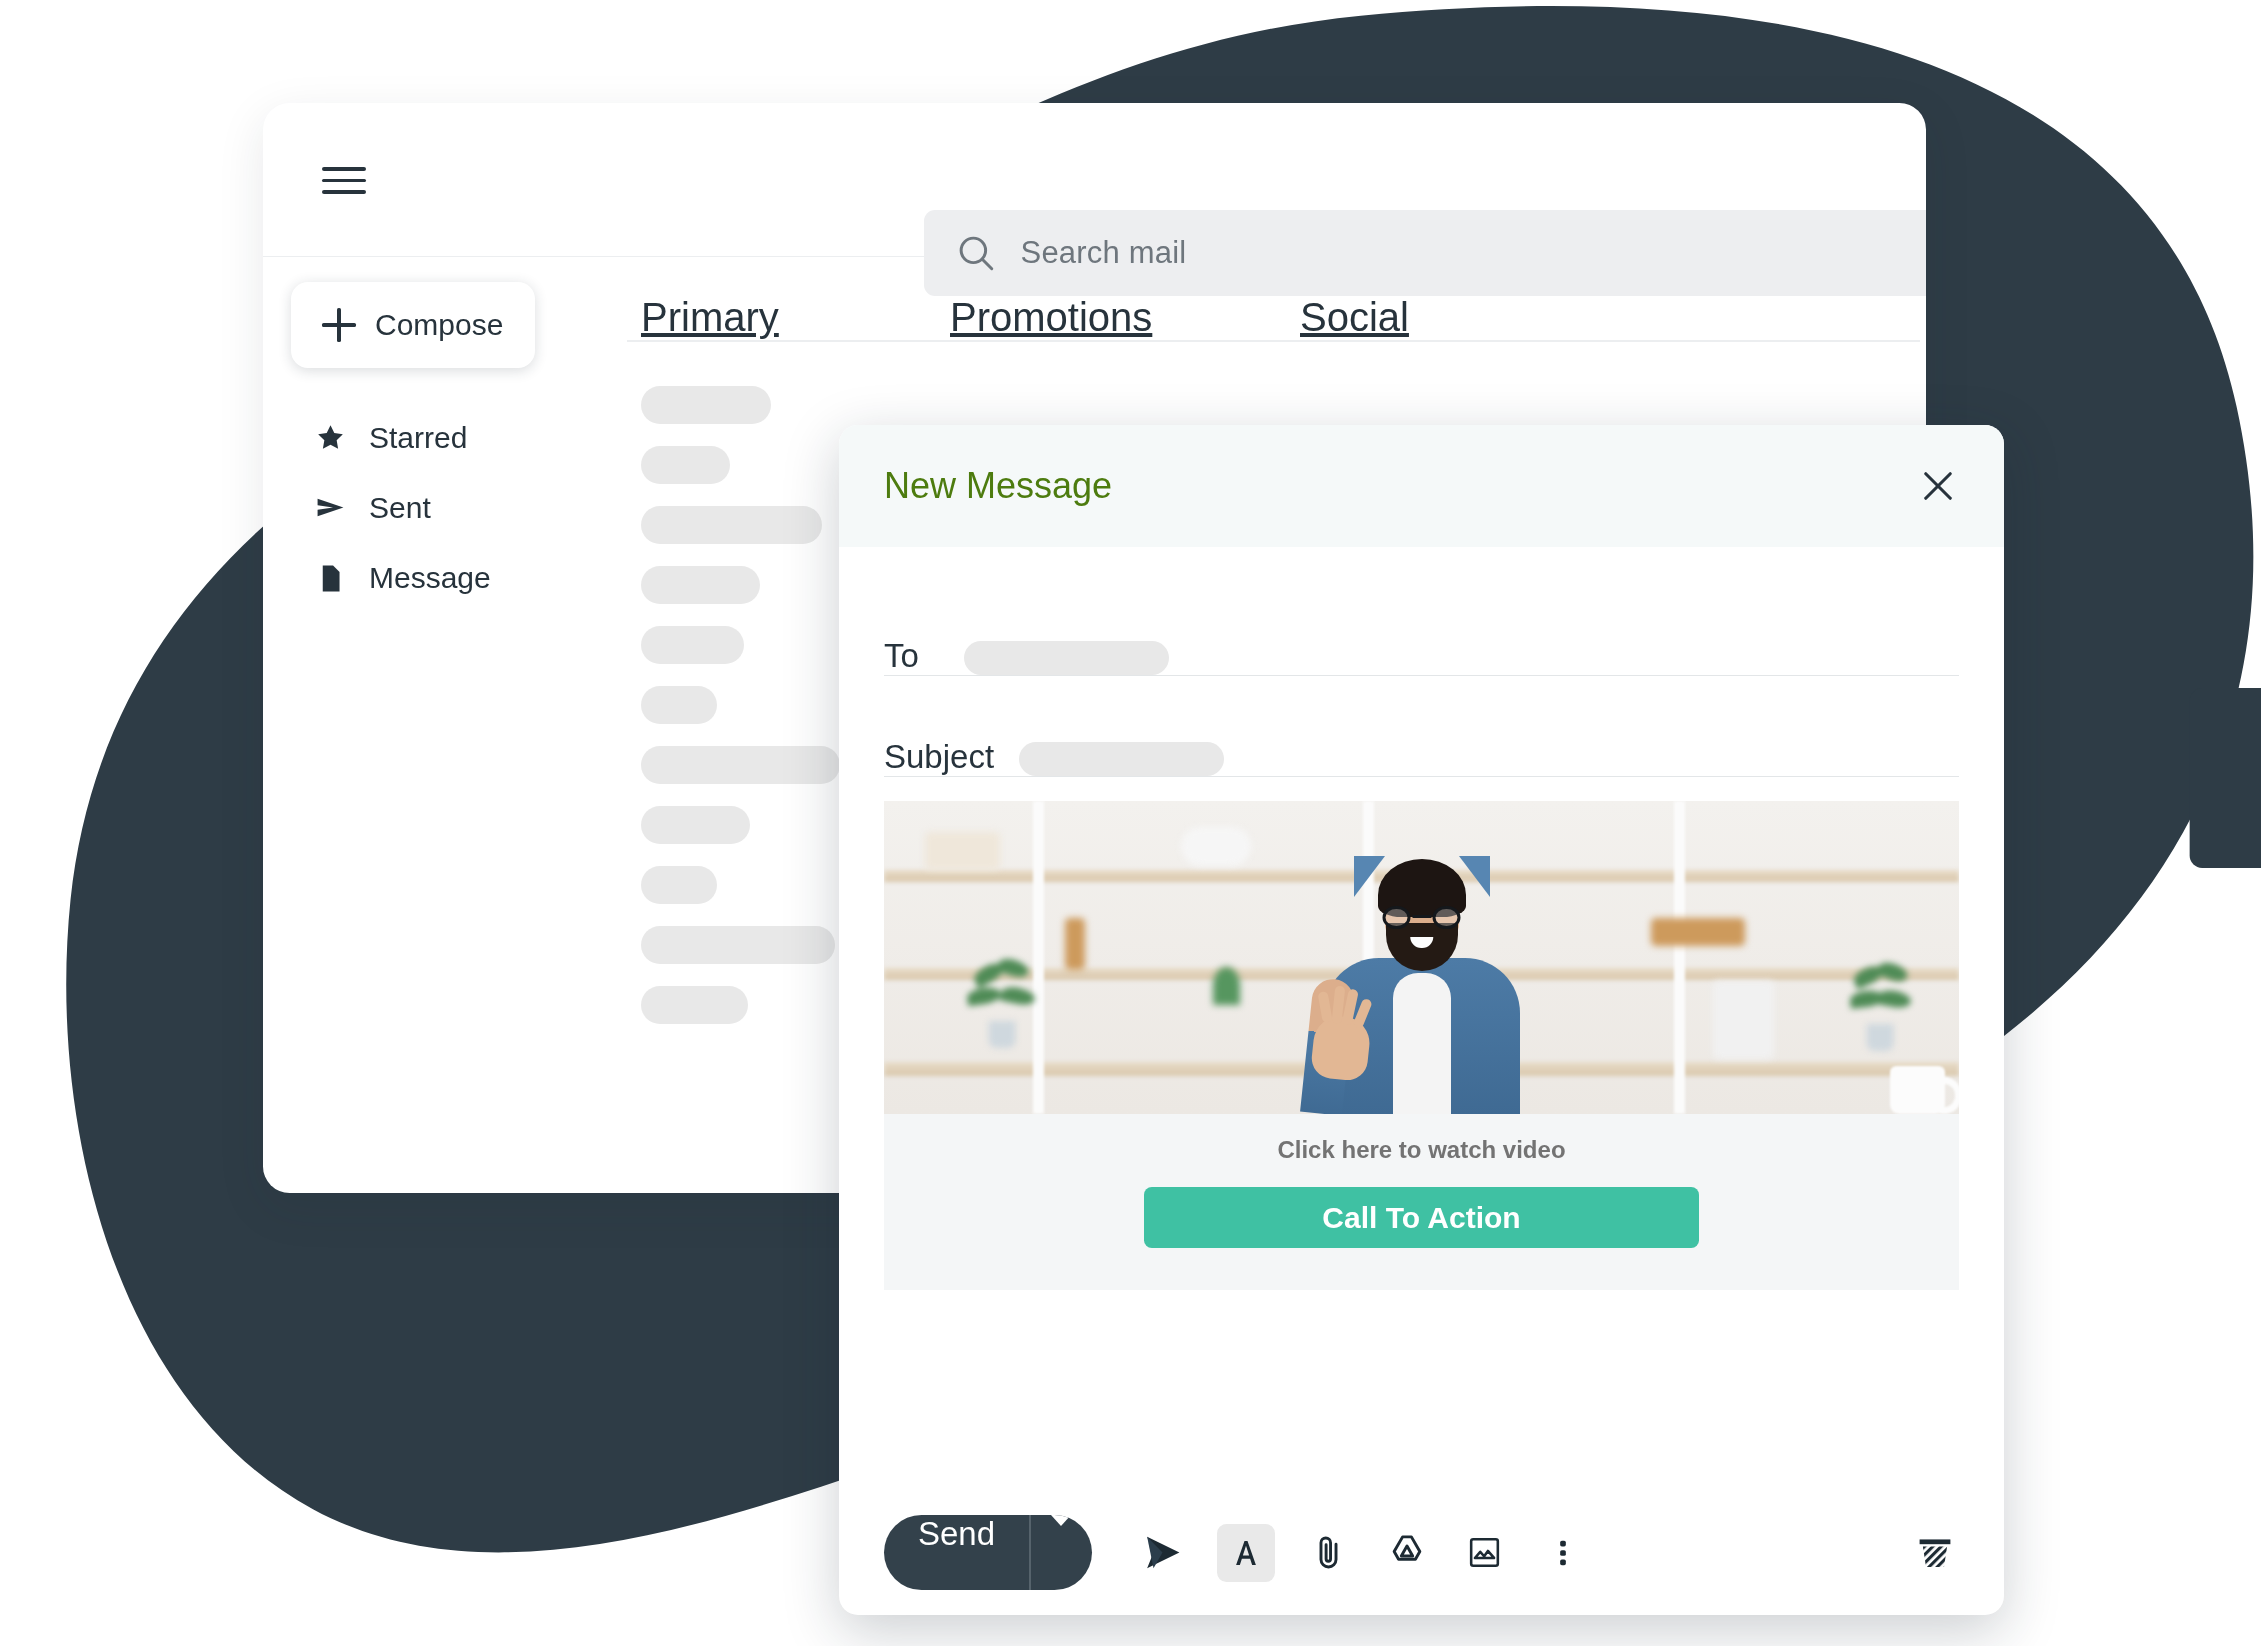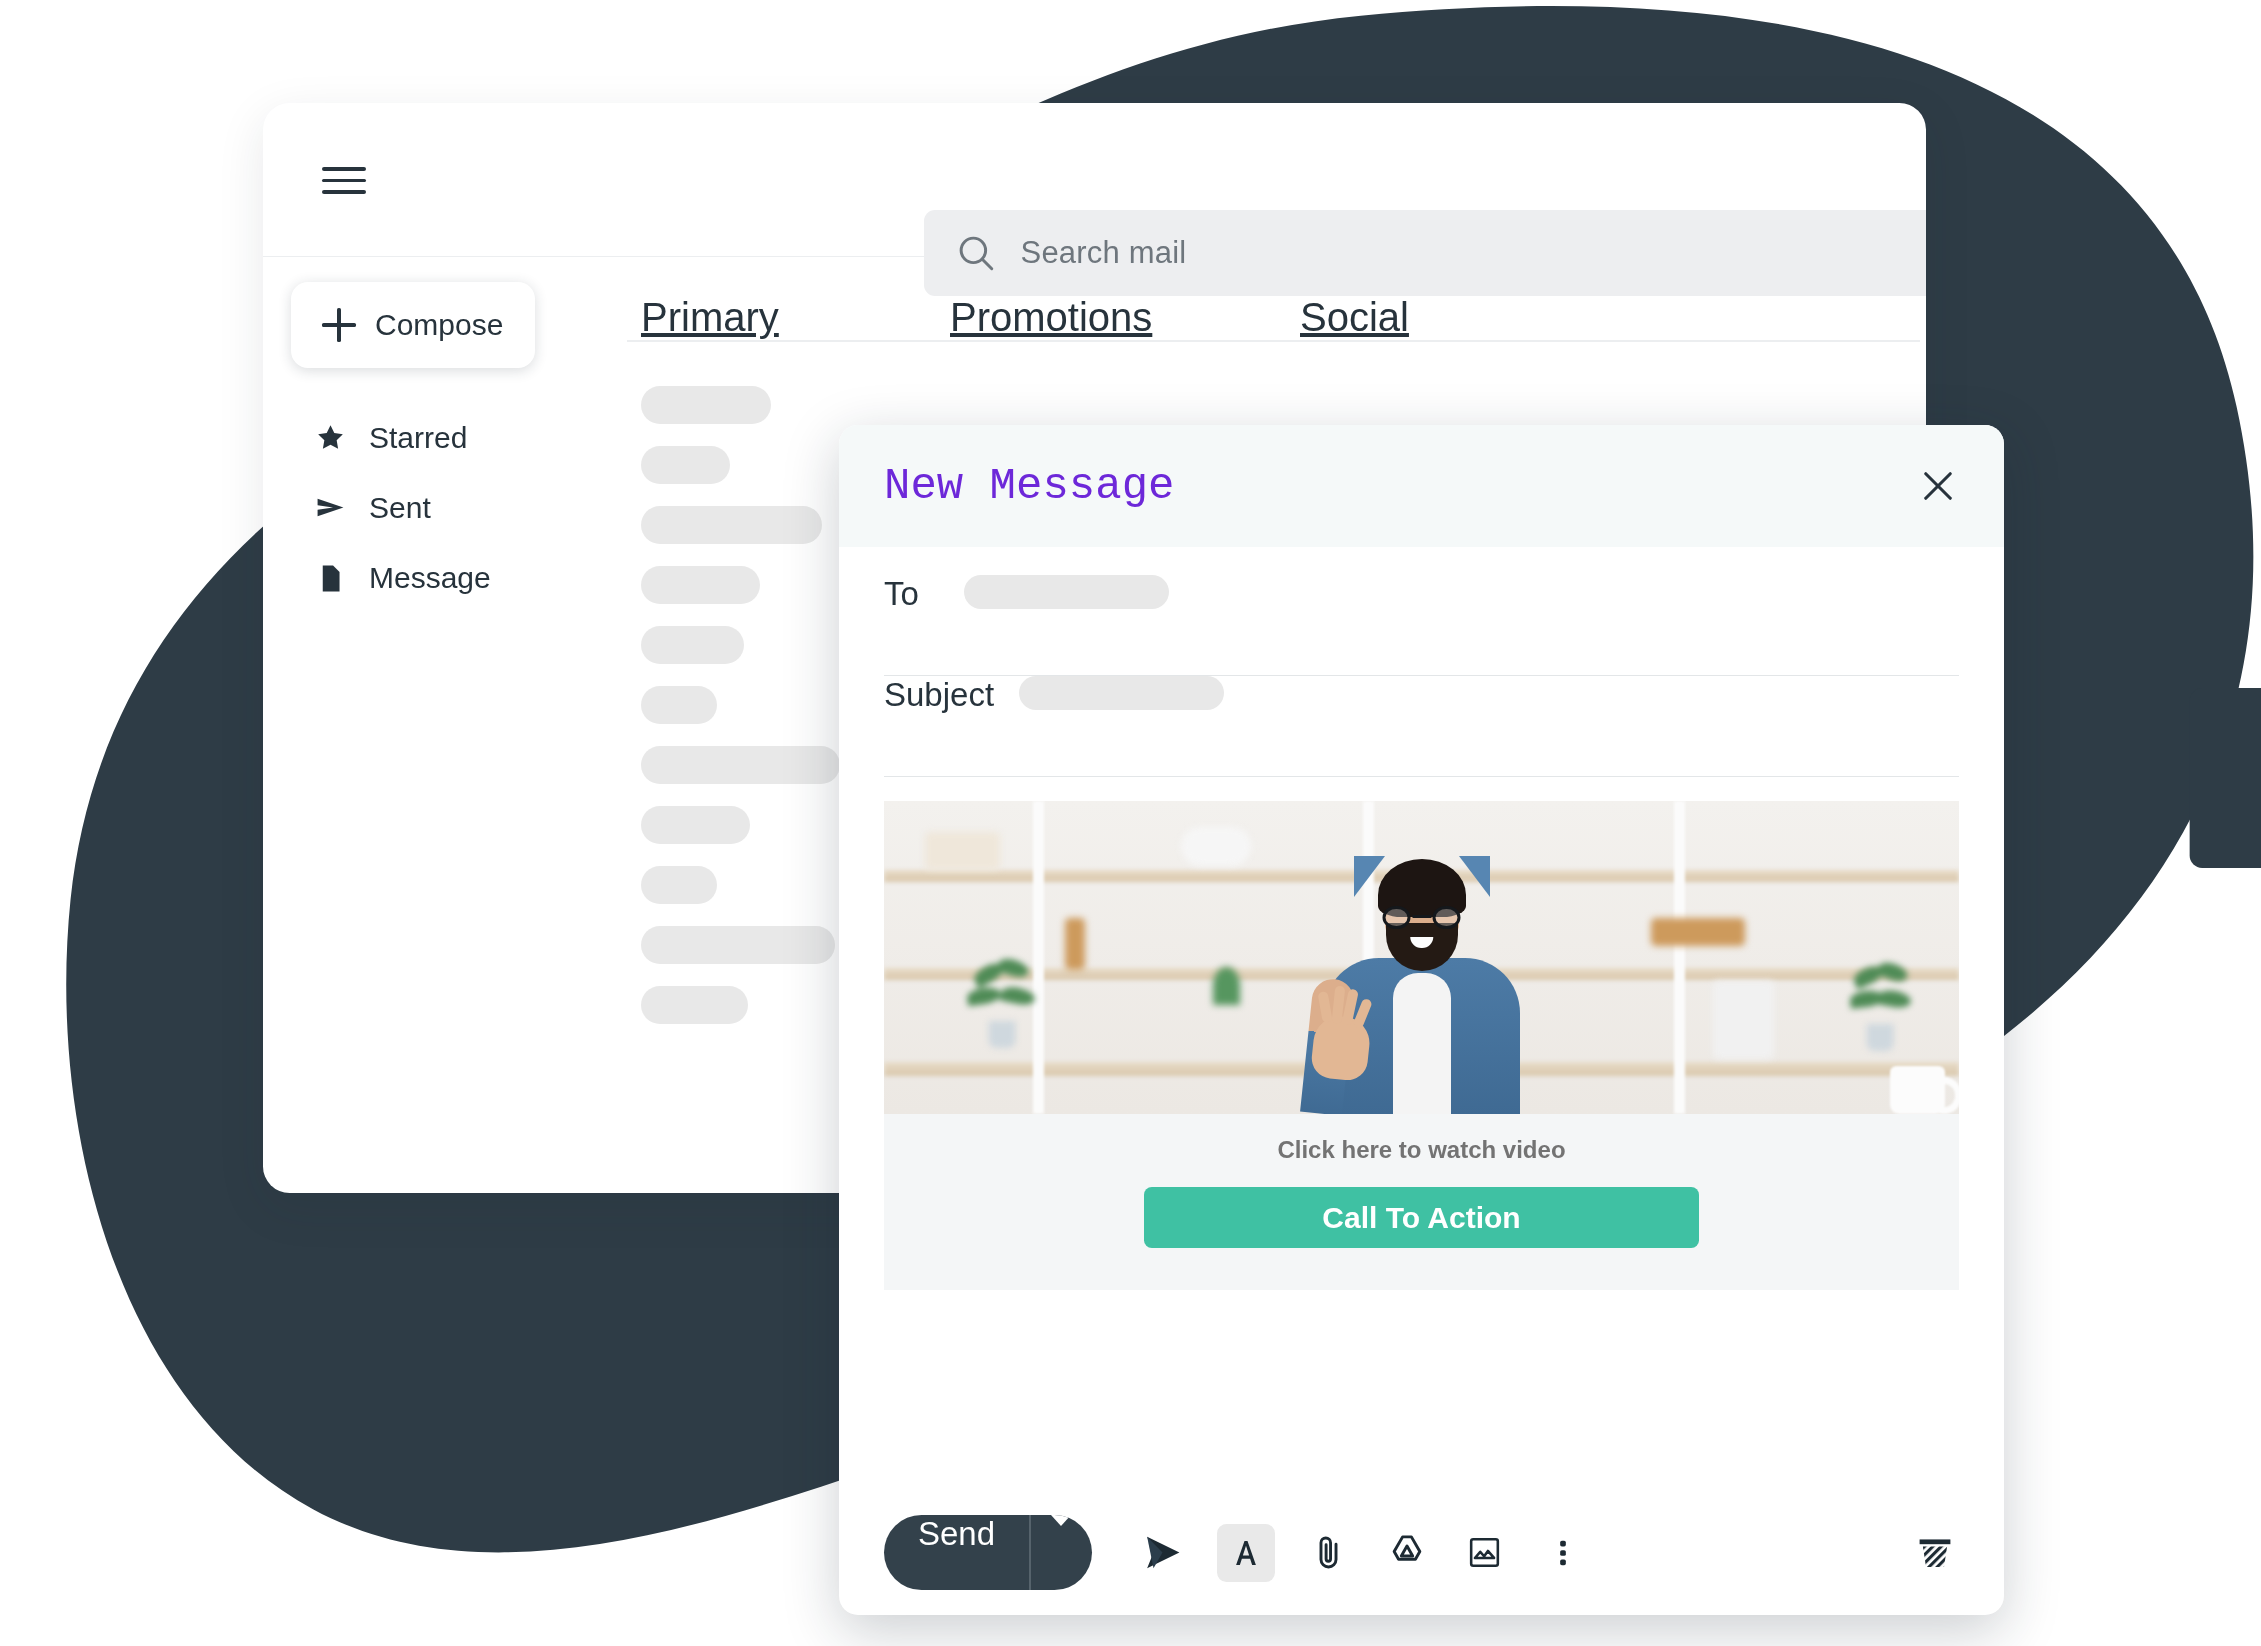--- a/index.html
+++ b/index.html
@@ -166,28 +166,28 @@
     display:flex; flex-direction: column;
   }
   .cw-head {
     height: 122px;
     background: #f5f9f9;
     display:flex; align-items:center;
     padding: 0 45px 0 45px;
     box-sizing:border-box;
     flex: 0 0 122px;
   }
-  .cw-title { font-size: 44px; color:#6d28d9; flex:1;font-family:Liberation Mono, monospace; }
+  .cw-title { font-size: 36px; color:#4d7c0f; flex:1; }
   .cw-close { width:42px; height:42px; cursor:pointer; }
   .cw-close svg { display:block; width:42px; height:42px; }
 
   .cw-field {
     margin: 0 45px;
     height: 100px;
-    display:flex; align-items:flex-start;
+    display:flex; align-items:flex-end;
     border-bottom: 1.6px solid #e3e6e8;
     cursor:text;
   }
   .cw-field.first { margin-top: 28px; }
   .cw-field .lab { font-size: 33px; color:#27333c; }
   .cw-field .fill { height: 34px; border-radius: 17px; background:#e8e8e8; }
   #to-field .lab { width: 80px; }
   #to-field .fill { width: 205px; }
   #subject-field .lab { width: 127px; }
   #subject-field .fill { width: 205px; margin-left: 7.8px; }

